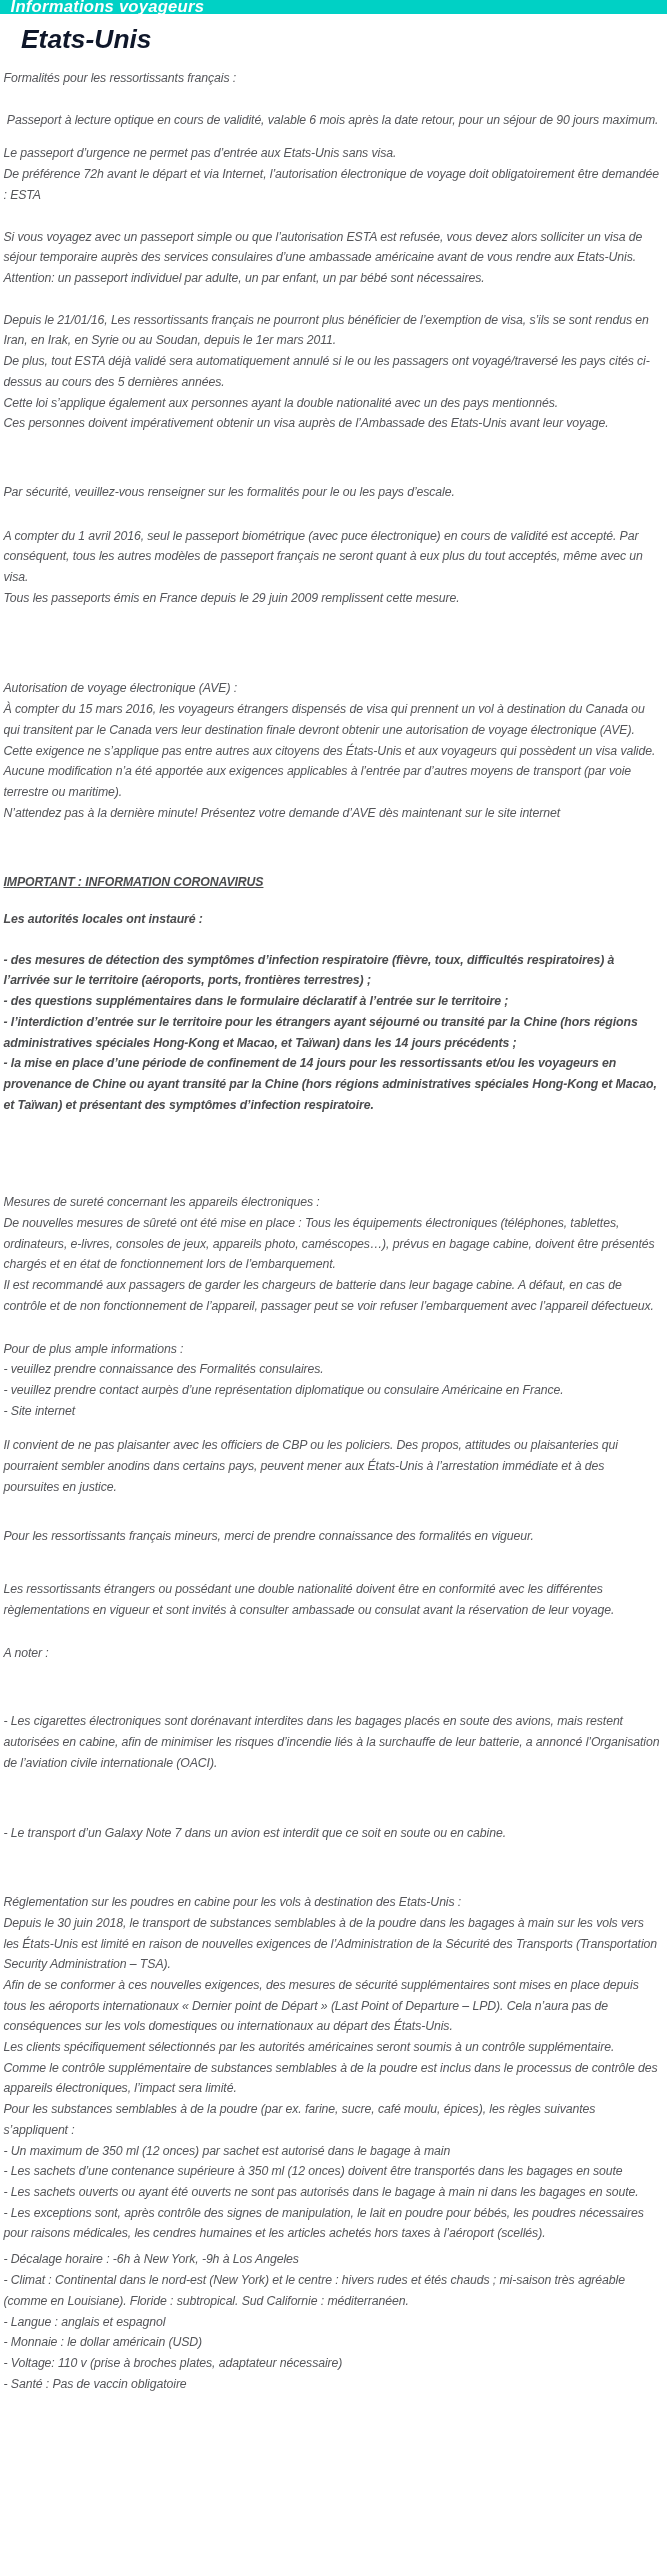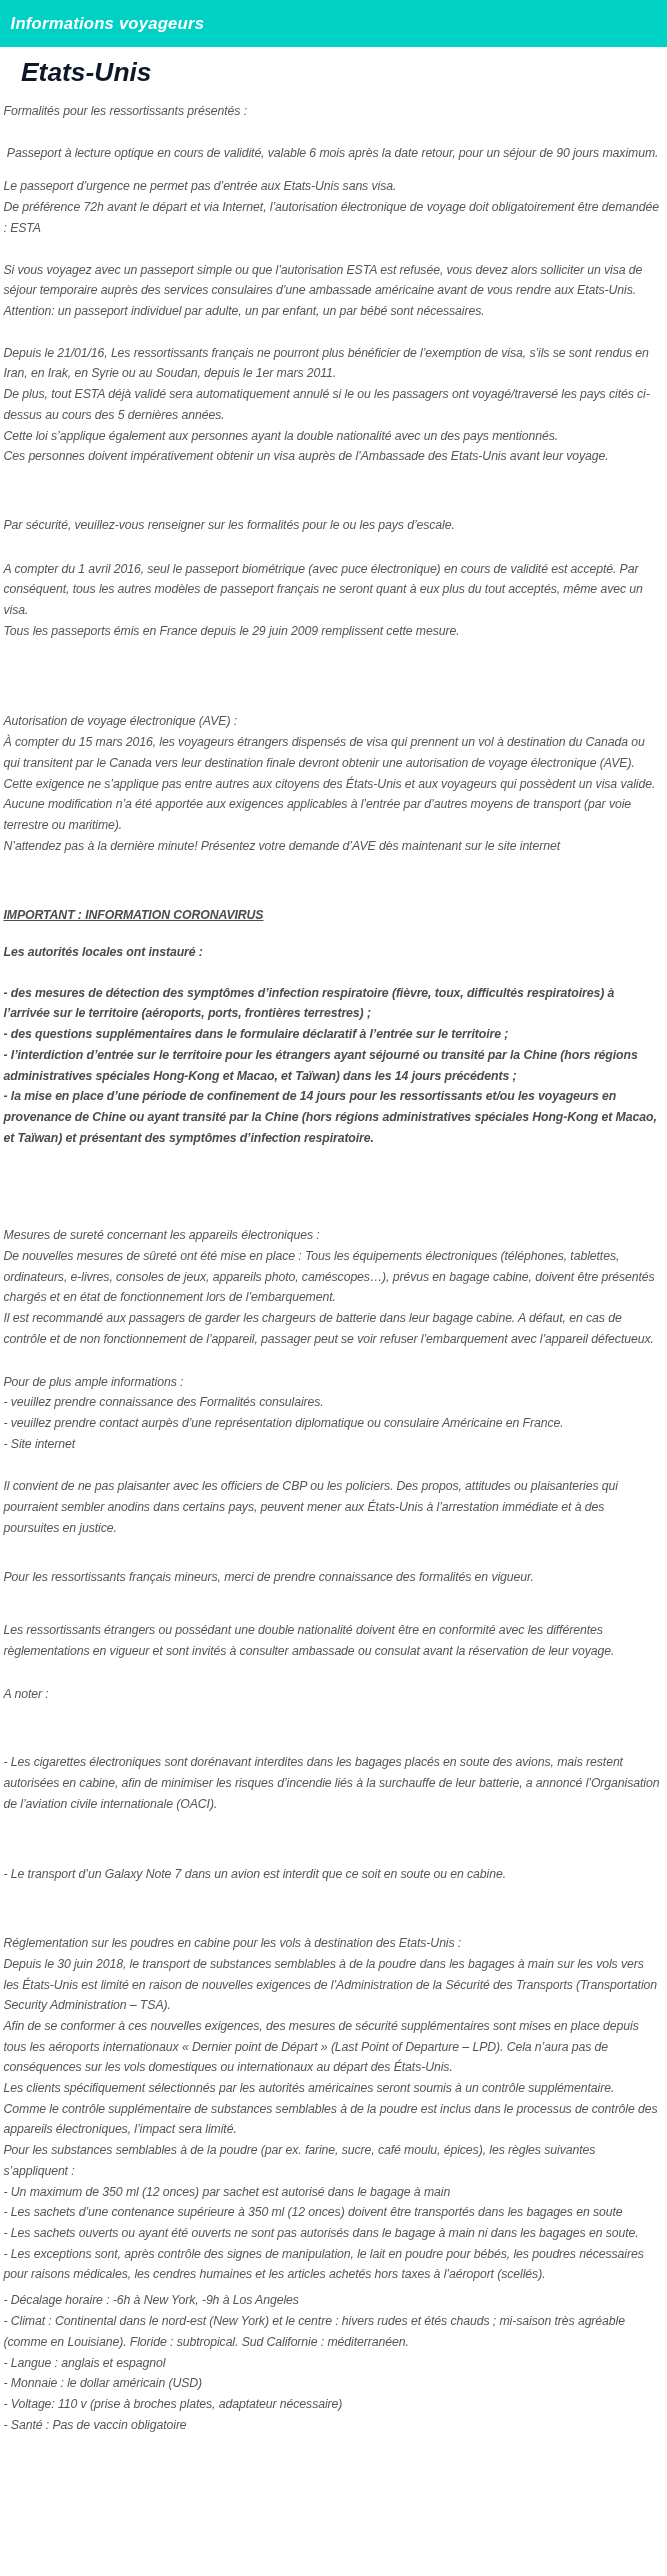--- a/index.html
+++ b/index.html
@@ -4,21 +4,21 @@
 <style>
   html, body { margin: 0; padding: 0; background: #ffffff; }
   body {
     width: 667px;
     font-family: "Liberation Sans", sans-serif;
     font-style: italic;
     color: #55565a;
   }
   .topbar {
     background: #00d1c5;
-    height: 47px;
+    height: 14px;
     display: flex;
     align-items: center;
     padding: 0 10.6px;
   }
   .topbar-title {
     color: #ffffff;
     font-size: 16.7px;
     font-weight: bold;
     font-style: italic;
     letter-spacing: 0.2px;
@@ -55,33 +55,33 @@
 </head>
 <body>
 
 <header class="topbar">
   <h1 class="topbar-title">Informations voyageurs</h1>
 </header>
 
 <h2 class="country-title">Etats-Unis</h2>
 
 <main class="content">
-    <p class="para" style="margin-bottom: 21px;"><span>Formalités pour les ressortissants présentés :</span></p>
+    <p class="para" style="margin-bottom: 21px;"><span>Formalités pour les ressortissants français :</span></p>
     <p class="para" style="margin-bottom: 13.2px; text-align: center;"><span>Passeport à lecture optique en cours de validité, valable 6 mois après la date  retour, pour un séjour de 90 jours maximum.</span></p>
     <p class="para" style="margin-bottom: 21px;"><span>Le passeport d’urgence ne permet pas d’entrée aux Etats-Unis sans visa.</span><br><span>De préférence 72h avant le départ et via Internet, l’autorisation électronique de voyage doit obligatoirement être demandée : ESTA</span></p>
     <p class="para" style="margin-bottom: 21px;"><span>Si vous voyagez avec un passeport simple ou que l’autorisation ESTA est refusée, vous devez alors solliciter un visa de séjour temporaire auprès des services consulaires d’une ambassade américaine avant de vous rendre aux Etats-Unis.</span><br><span>Attention: un passeport individuel par adulte, un par enfant, un par bébé sont nécessaires.</span></p>
     <p class="para" style="margin-bottom: 48px;"><span>Depuis le 21/01/16, Les ressortissants français ne pourront plus bénéficier de l’exemption de visa, s’ils se sont rendus en Iran, en Irak, en Syrie ou au Soudan, depuis le 1er mars 2011.</span><br><span>De plus, tout ESTA déjà validé sera automatiquement annulé si le ou les passagers ont voyagé/traversé les pays cités ci-dessus au cours des 5 dernières années.</span><br><span>Cette loi s’applique également aux personnes ayant la double nationalité avec un des pays mentionnés.</span><br><span>Ces personnes doivent impérativement obtenir un visa auprès de l’Ambassade des Etats-Unis avant leur voyage.</span></p>
     <p class="para" style="margin-bottom: 23px;"><span>Par sécurité, veuillez-vous renseigner sur les formalités pour le ou les pays d’escale.</span></p>
     <p class="para" style="margin-bottom: 70px;"><span>A compter du 1 avril 2016, seul le passeport biométrique (avec puce électronique) en cours de validité est accepté. Par conséquent, tous les autres modèles de passeport français ne seront quant à eux plus du tout acceptés, même avec un visa.</span><br><span>Tous les passeports émis en France depuis le 29 juin 2009 remplissent cette mesure.</span></p>
     <p class="para" style="margin-bottom: 49px;"><span>Autorisation de voyage électronique (AVE) :</span><br><span>À compter du 15 mars 2016, les voyageurs étrangers dispensés de visa qui prennent un vol à destination du Canada ou qui transitent par le Canada vers leur destination finale devront obtenir une autorisation de voyage électronique (AVE). Cette exigence ne s’applique pas entre autres aux citoyens des États-Unis et aux voyageurs qui possèdent un visa valide. Aucune modification n’a été apportée aux exigences applicables à l’entrée par d’autres moyens de transport (par voie terrestre ou maritime).</span><br><span>N’attendez pas à la dernière minute! Présentez votre demande d’AVE dès maintenant sur le site internet</span></p>
     <p class="para bold" style="margin-bottom: 16px; text-decoration: underline;"><span>IMPORTANT : INFORMATION CORONAVIRUS</span></p>
     <p class="para bold" style="margin-bottom: 20px;"><span>Les autorités locales ont instauré :</span></p>
     <p class="para bold" style="margin-bottom: 77px;"><span>- des mesures de détection des symptômes d’infection respiratoire (fièvre, toux, difficultés respiratoires) à l’arrivée sur le territoire (aéroports, ports, frontières terrestres) ;</span><br><span>- des questions supplémentaires dans le formulaire déclaratif à l’entrée sur le territoire ;</span><br><span>- l’interdiction d’entrée sur le territoire pour les étrangers ayant séjourné ou transité par la Chine (hors régions administratives spéciales Hong-Kong et Macao, et Taïwan) dans les 14 jours précédents ;</span><br><span>- la mise en place d’une période de confinement de 14 jours pour les ressortissants et/ou les voyageurs en provenance de Chine ou ayant transité par la Chine (hors régions administratives spéciales Hong-Kong et Macao, et Taïwan) et présentant des symptômes d’infection respiratoire.</span></p>
     <p class="para" style="margin-bottom: 22px;"><span>Mesures de sureté concernant les appareils électroniques :</span><br><span>De nouvelles mesures de sûreté ont été mise en place : Tous les équipements électroniques (téléphones, tablettes, ordinateurs, e-livres, consoles de jeux, appareils photo, caméscopes…), prévus en bagage cabine, doivent être présentés chargés et en état de fonctionnement lors de l’embarquement.</span><br><span>Il est recommandé aux passagers de garder les chargeurs de batterie dans leur bagage cabine. A défaut, en cas de contrôle et de non fonctionnement de l’appareil, passager peut se voir refuser l’embarquement avec l’appareil défectueux.</span></p>
-    <p class="para" style="margin-bottom: 22px;"><span>Pour de plus ample informations :</span><br><span>- veuillez prendre connaissance des Formalités consulaires.</span><br><span>- veuillez prendre contact aurpès d’une représentation diplomatique ou consulaire Américaine en France.</span><br><span>- Site internet</span></p>
+    <p class="para" style="margin-bottom: 14px;"><span>Pour de plus ample informations :</span><br><span>- veuillez prendre connaissance des Formalités consulaires.</span><br><span>- veuillez prendre contact aurpès d’une représentation diplomatique ou consulaire Américaine en France.</span><br><span>- Site internet</span></p>
     <p class="para" style="margin-bottom: 28px;"><span>Il convient de ne pas plaisanter avec les officiers de CBP ou les policiers. Des propos, attitudes ou plaisanteries qui pourraient sembler anodins dans certains pays, peuvent mener aux États-Unis à l’arrestation immédiate et à des poursuites en justice.</span></p>
     <p class="para" style="margin-bottom: 33px;"><span>Pour les ressortissants français mineurs, merci de prendre connaissance des formalités en vigueur.</span></p>
     <p class="para" style="margin-bottom: 22px;"><span>Les ressortissants étrangers ou possédant une double nationalité doivent être en conformité avec les différentes règlementations en vigueur et sont invités à consulter ambassade ou consulat avant la réservation de leur voyage.</span></p>
     <p class="para" style="margin-bottom: 48px;"><span>A noter :</span></p>
     <p class="para" style="margin-bottom: 50px;"><span>- Les cigarettes électroniques sont dorénavant interdites dans les bagages placés en soute des avions, mais restent autorisées en cabine, afin de minimiser les risques d’incendie liés à la surchauffe de leur batterie, a annoncé l’Organisation de l’aviation civile internationale (OACI).</span></p>
     <p class="para" style="margin-bottom: 48px;"><span>- Le transport d’un Galaxy Note 7 dans un avion est interdit que ce soit en soute ou en cabine.</span></p>
     <p class="para" style="margin-bottom: 5.3px;"><span>Réglementation sur les poudres en cabine pour les vols à destination des Etats-Unis :</span><br><span>Depuis le 30 juin 2018, le transport de substances semblables à de la poudre dans les bagages à main sur les vols vers les États-Unis est limité en raison de nouvelles exigences de l’Administration de la Sécurité des Transports (Transportation Security Administration – TSA).</span><br><span>Afin de se conformer à ces nouvelles exigences, des mesures de sécurité supplémentaires sont mises en place depuis tous les aéroports internationaux « Dernier point de Départ » (Last Point of Departure – LPD). Cela n’aura pas de conséquences sur les vols domestiques ou internationaux au départ des États-Unis.</span><br><span>Les clients spécifiquement sélectionnés par les autorités américaines seront soumis à un contrôle supplémentaire.</span><br><span>Comme le contrôle supplémentaire de substances semblables à de la poudre est inclus dans le processus de contrôle des appareils électroniques, l’impact sera limité.</span><br><span>Pour les substances semblables à de la poudre (par ex. farine, sucre, café moulu, épices), les règles suivantes s’appliquent :</span><br><span>- Un maximum de 350 ml (12 onces) par sachet est autorisé dans le bagage à main</span><br><span>- Les sachets d’une contenance supérieure à 350 ml (12 onces) doivent être transportés dans les bagages en soute</span><br><span>- Les sachets ouverts ou ayant été ouverts ne sont pas autorisés dans le bagage à main ni dans les bagages en soute.</span><br><span>- Les exceptions sont, après contrôle des signes de manipulation, le lait en poudre pour bébés, les poudres nécessaires pour raisons médicales, les cendres humaines et les articles achetés hors taxes à l’aéroport (scellés).</span></p>
     <p class="para"><span>- Décalage horaire : -6h à New York, -9h à Los Angeles</span><br><span>- Climat : Continental dans le nord-est (New York) et le centre : hivers rudes et étés chauds ; mi-saison très agréable (comme en Louisiane). Floride : subtropical. Sud Californie : méditerranéen.</span><br><span>- Langue : anglais et espagnol</span><br><span>- Monnaie : le dollar américain (USD)</span><br><span>- Voltage: 110 v (prise à broches plates, adaptateur nécessaire)</span><br><span>- Santé : Pas de vaccin obligatoire</span></p>
   </main>
 

